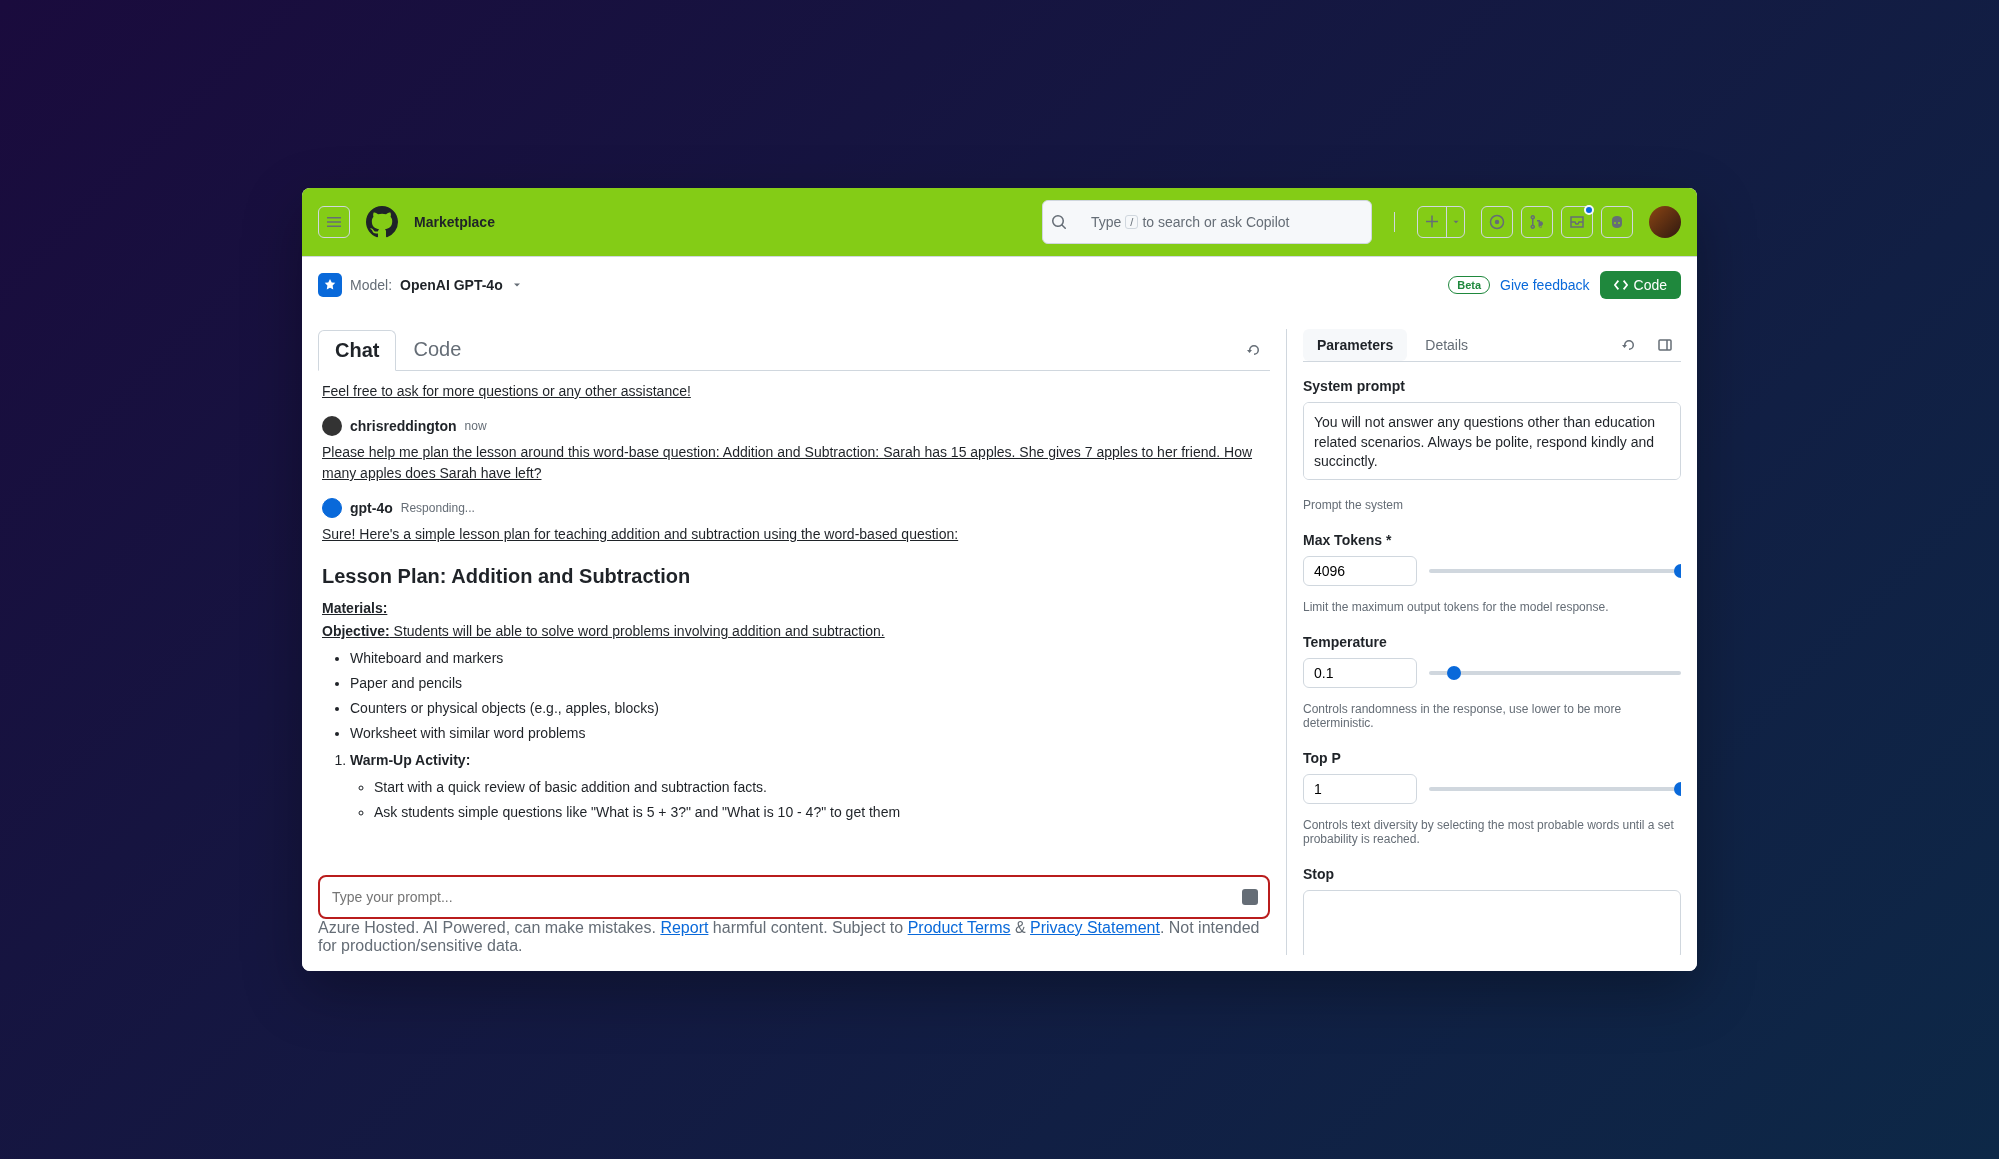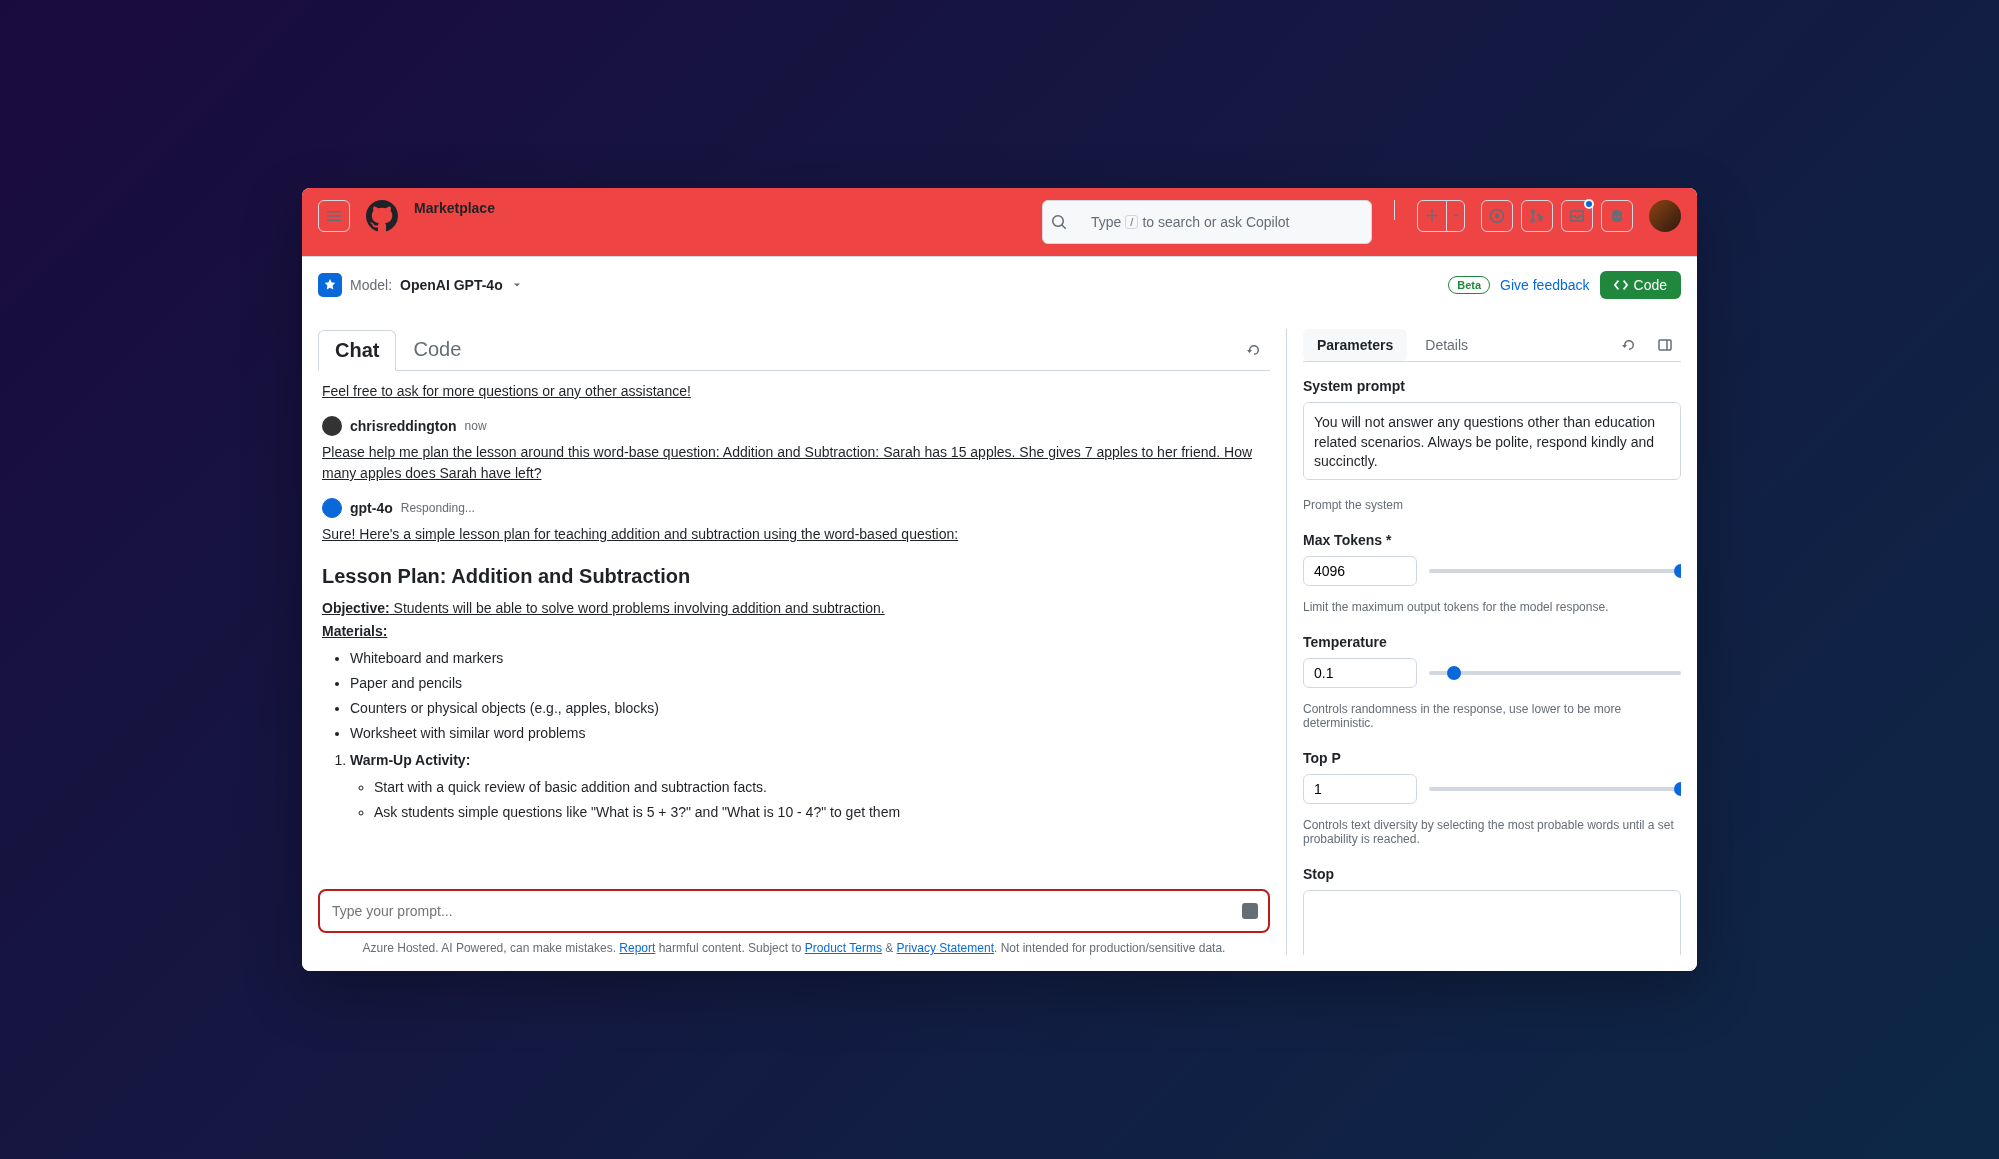--- a/index.html
+++ b/index.html
@@ -1,20 +1,20 @@
 <!DOCTYPE html>
 <html><head>
   <meta charset="utf-8">
   <style>
     * { margin: 0; padding: 0; box-sizing: border-box; font-family: -apple-system, BlinkMacSystemFont, "Segoe UI", Helvetica, Arial, sans-serif; }
     body { background: linear-gradient(135deg, #1a0b3d 0%, #0d2847 100%); min-height: 100vh; display: flex; align-items: center; justify-content: center; padding: 20px; }
     .browser-frame { background: #f6f8fa; width: 1395px; height: 783px; border-radius: 8px; overflow: hidden; display: flex; flex-direction: column; box-shadow: 0 20px 60px rgba(0,0,0,0.3); }
     
     
-    .top-header { background: #ef4444; display: flex; align-items: flex-start; padding: 12px 16px; border-bottom: 1px solid #d0d7de; gap: 16px; }
+    .top-header { background: #84cc16; display: flex; align-items: center; padding: 12px 16px; border-bottom: 1px solid #d0d7de; gap: 16px; }
     .menu-btn { width: 32px; height: 32px; border: 1px solid #d0d7de; border-radius: 6px; display: flex; align-items: center; justify-content: center; cursor: pointer; background: transparent; }
     .github-logo { width: 32px; height: 32px; }
     .brand { font-weight: 600; font-size: 14px; color: #1f2328; }
     .header-spacer { flex: 1; }
     .search-box { width: 330px; height: 44px; border: 1px solid #d0d7de; border-radius: 6px; display: flex; align-items: center; padding: 0 8px; gap: 24px; background: #f6f8fa; }
     .search-box svg { flex-shrink: 0; }
     .search-box .search-text { color: #656d76; font-size: 14px; display: flex; align-items: center; gap: 4px; }
     .search-box .kbd { border: 1px solid #d0d7de; border-radius: 3px; padding: 0 4px; font-size: 11px; color: #656d76; }
     .divider-v { width: 1px; height: 20px; background: #d0d7de; margin: 0 6px; }
     .icon-btn { width: 32px; height: 32px; border: 1px solid #d0d7de; border-radius: 6px; display: flex; align-items: center; justify-content: center; cursor: pointer; background: transparent; position: relative; }
@@ -58,21 +58,21 @@
     .chat-content h2 { font-size: 20px; font-weight: 600; margin: 20px 0 10px; }
     .chat-content strong { font-weight: 600; }
     .chat-content ul, .chat-content ol { padding-left: 28px; margin: 6px 0; }
     .chat-content li { margin: 4px 0; line-height: 1.5; }
     .chat-content ol li ul { list-style-type: circle; padding-left: 24px; }
     
     .prompt-box { border: 2px solid #b91c1c; border-radius: 8px; margin-top: 10px; position: relative; }
     .prompt-input { width: 100%; border: none; padding: 12px 40px 12px 12px; font-size: 14px; outline: none; background: transparent; border-radius: 8px; }
     .send-btn { position: absolute; right: 10px; top: 50%; transform: translateY(-50%); width: 16px; height: 16px; background: #656d76; border-radius: 3px; }
     
-    .disclaimer { text-align: center; font-size: 12px; color: #656d76; margin-top: 8px; }
+    .disclaimer { text-align: left; font-size: 16px; color: #656d76; margin-top: 0; }
     .disclaimer a { color: #0969da; text-decoration: underline; cursor: pointer; }
 
     
     .right-panel { width: 395px; display: flex; flex-direction: column; border-left: 1px solid #d0d7de; padding-left: 16px; min-height: 0; }
     .right-tabs { display: flex; align-items: center; border-bottom: 1px solid #d0d7de; gap: 4px; }
     .right-tab { padding: 8px 14px; font-size: 14px; color: #656d76; cursor: pointer; border-radius: 6px; }
     .right-tab.active { background: #f6f8fa; font-weight: 600; color: #1f2328; }
     .right-tab-spacer { flex: 1; }
     .right-tab-icons { display: flex; gap: 4px; }
     .right-icon-btn { width: 32px; height: 32px; display: flex; align-items: center; justify-content: center; cursor: pointer; border-radius: 6px; }
@@ -202,22 +202,22 @@
           </div>
           <p>Please help me plan the lesson around this word-base question: Addition and Subtraction: Sarah has 15 apples. She gives 7 apples to her friend. How many apples does Sarah have left?</p>
 
           <div class="msg-header">
             <div class="msg-avatar bot"></div>
             <span class="msg-author">gpt-4o</span>
             <span class="msg-time">Responding...</span>
           </div>
           <p>Sure! Here's a simple lesson plan for teaching addition and subtraction using the word-based question:</p>
           <h2>Lesson Plan: Addition and Subtraction</h2>
+          <p><strong>Materials:</strong></p>
           <p><strong>Objective:</strong><span> Students will be able to solve word problems involving addition and subtraction.</span></p>
-          <p><strong>Materials:</strong></p>
           <ul>
             <li>Whiteboard and markers</li>
             <li>Paper and pencils</li>
             <li>Counters or physical objects (e.g., apples, blocks)</li>
             <li>Worksheet with similar word problems</li>
           </ul>
           <ol>
             <li>
               <strong>Warm-Up Activity:</strong>
               <ul>

